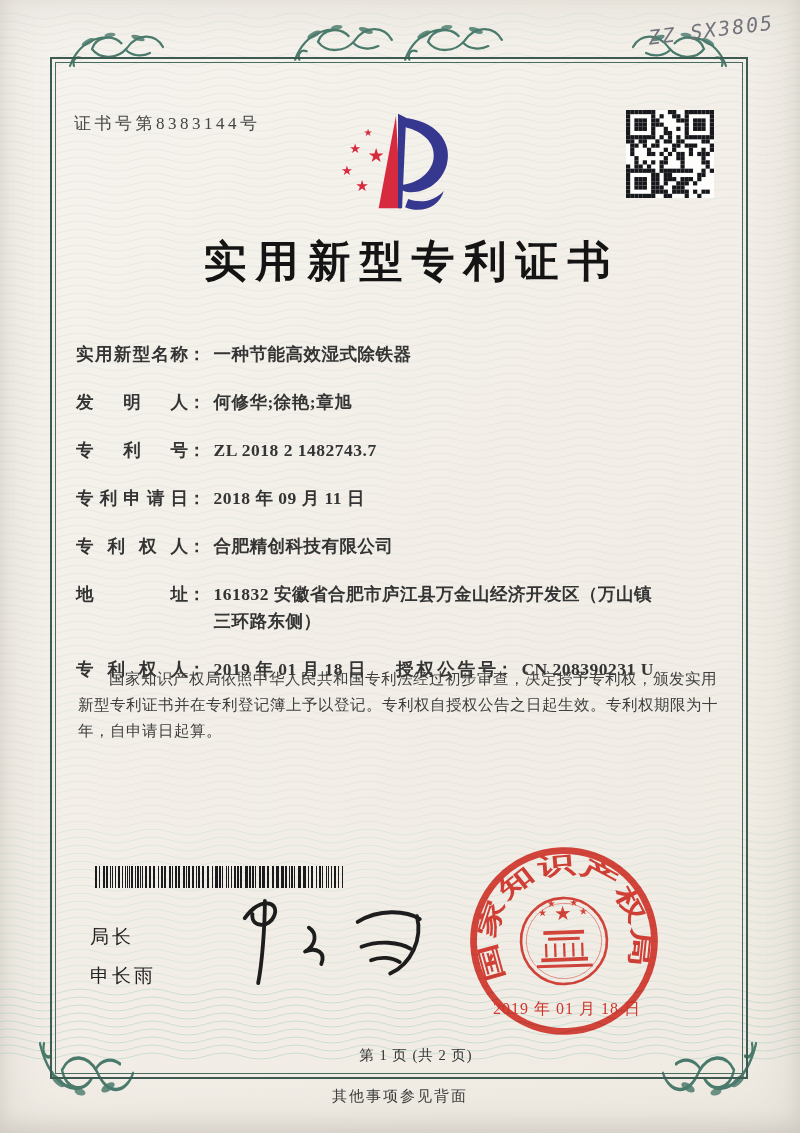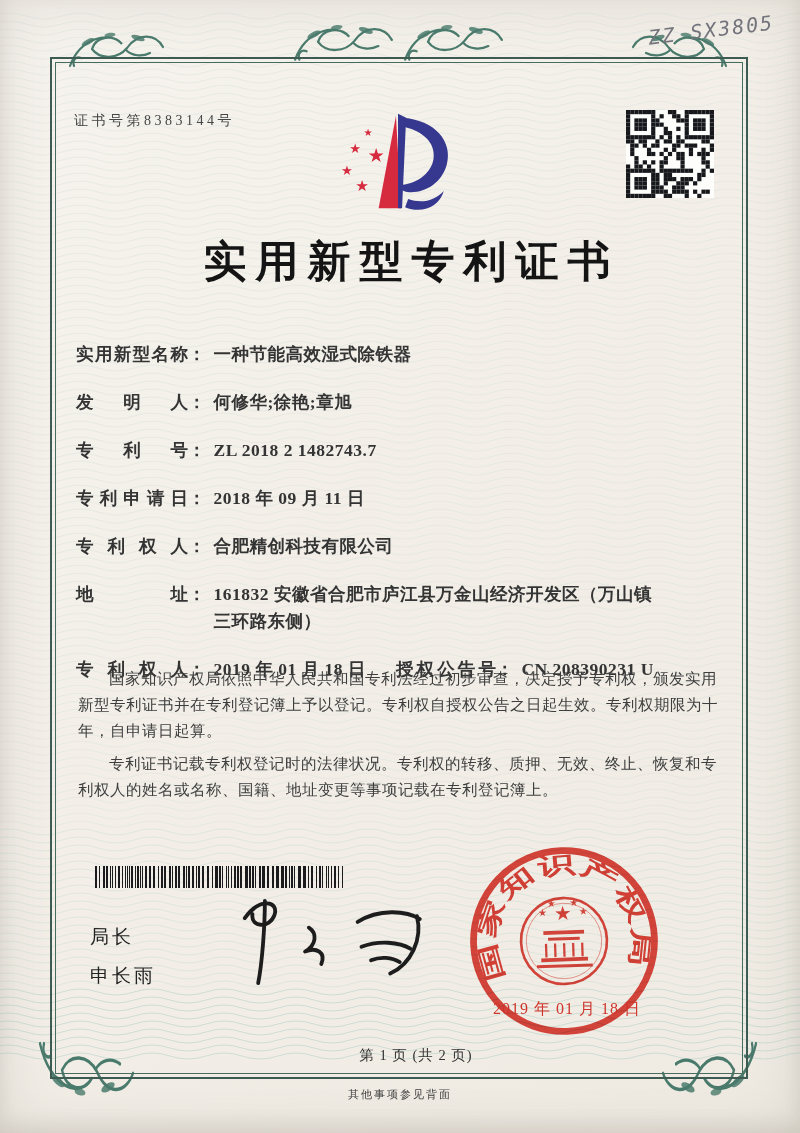--- a/index.html
+++ b/index.html
@@ -9,21 +9,21 @@
     box-shadow:inset 0 0 60px rgba(120,110,95,.18), inset 0 -8px 18px rgba(90,80,70,.12);}
   
   .waves{position:absolute;left:0;top:0;width:800px;height:1133px;pointer-events:none;}
   
   .frame{position:absolute;left:50px;top:57px;width:694px;height:1018px;
     border:2.5px solid #3d5b52;}
   .frame::before{content:'';position:absolute;inset:3px;border:1px solid #486b60;}
   .hand-note{position:absolute;top:18px;right:26px;transform:rotate(-7deg);
     font-family:"DejaVu Sans Mono",monospace;font-style:italic;font-size:20px;
     letter-spacing:2px;color:#73737b;}
-  .cert-no{position:absolute;left:74px;top:112px;font-size:14px;letter-spacing:3.5px;color:#454545;}
+  .cert-no{position:absolute;left:74px;top:112px;font-size:17px;letter-spacing:3.5px;color:#454545;}
   .logo{position:absolute;left:337px;top:104px;width:122px;height:120px;}
   .qr{position:absolute;left:626px;top:110px;width:88px;height:88px;background:#fdfdfc;}
   .title{position:absolute;left:0;top:233px;width:800px;text-align:center;
     font-size:43px;font-weight:600;letter-spacing:9px;color:#141414;padding-left:9px;box-sizing:border-box;margin-left:7px;}
   .fields{position:absolute;left:76px;top:341px;width:640px;font-size:17.5px;color:#343434;font-weight:bold;}
   .frow{display:flex;margin-bottom:21px;line-height:27px;}
   .flabel{display:inline-block;width:112px;text-align:justify;text-align-last:justify;flex:none;}
   .fcolon{flex:none;margin-right:8px;}
   .fvalue{letter-spacing:.5px;}
   .fvalue.addr{max-width:452px;}
@@ -37,21 +37,21 @@
     font-family:"Liberation Sans","DejaVu Sans",sans-serif;}
   .officer div{margin-bottom:13px;}
   .signature{position:absolute;left:218px;top:888px;width:220px;height:108px;}
   .seal{position:absolute;left:466px;top:843px;width:196px;height:196px;transform:rotate(-2deg);
     opacity:.93;mix-blend-mode:multiply;}
   .seal-date{position:absolute;left:487px;top:999px;width:160px;font-size:16px;color:#cf352c;
     letter-spacing:1px;text-align:center;}
   .page-footer{position:absolute;left:16px;top:1046px;width:800px;text-align:center;
     font-size:14.5px;color:#333;letter-spacing:1px;}
   .back-note{position:absolute;left:0;top:1087px;width:800px;text-align:center;
-    font-size:11px;color:#3c3c3c;letter-spacing:2px;}
+    font-size:15px;color:#3c3c3c;letter-spacing:2px;}
   .orn{position:absolute;pointer-events:none;}
   svg{display:block;}
 </style>
 </head>
 <body>
 
 <div class="photo">
 
   <svg class="waves" width="800" height="1133" fill="none" stroke="#9ec7bd" stroke-width="0.8">
       <path d="M-10 16 q18 -6 36 0 q18 6 36 0 q18 -6 36 0 q18 6 36 0 q18 -6 36 0 q18 6 36 0 q18 -6 36 0 q18 6 36 0 q18 -6 36 0 q18 6 36 0 q18 -6 36 0 q18 6 36 0 q18 -6 36 0 q18 6 36 0 q18 -6 36 0 q18 6 36 0 q18 -6 36 0 q18 6 36 0 q18 -6 36 0 q18 6 36 0 q18 -6 36 0 q18 6 36 0 q18 -6 36 0" stroke-opacity="0.2"></path>
@@ -513,21 +513,20 @@
       <span class="pair2">
         <span class="flabel">授权公告号</span>
           <span class="fcolon">：</span>
         <span class="fvalue">CN 208390231 U</span>
       </span>
     </div>
   </div>
 
   <div class="body-text">
     <p>国家知识产权局依照中华人民共和国专利法经过初步审查，决定授予专利权，颁发实用新型专利证书并在专利登记簿上予以登记。专利权自授权公告之日起生效。专利权期限为十年，自申请日起算。</p>
-    <p>专利证书记载专利权登记时的法律状况。专利权的转移、质押、无效、终止、恢复和专利权人的姓名或名称、国籍、地址变更等事项记载在专利登记簿上。</p>
   </div>
 
   <svg class="barcode" viewBox="0 0 252 22" preserveAspectRatio="none">
       <rect x="0" y="0" width="2" height="22" fill="#1b1b1d"></rect>
       <rect x="4" y="0" width="1" height="22" fill="#1b1b1d"></rect>
       <rect x="8" y="0" width="2" height="22" fill="#1b1b1d"></rect>
       <rect x="11" y="0" width="2" height="22" fill="#1b1b1d"></rect>
       <rect x="15" y="0" width="1" height="22" fill="#1b1b1d"></rect>
       <rect x="17" y="0" width="1" height="22" fill="#1b1b1d"></rect>
       <rect x="20" y="0" width="1" height="22" fill="#1b1b1d"></rect>

